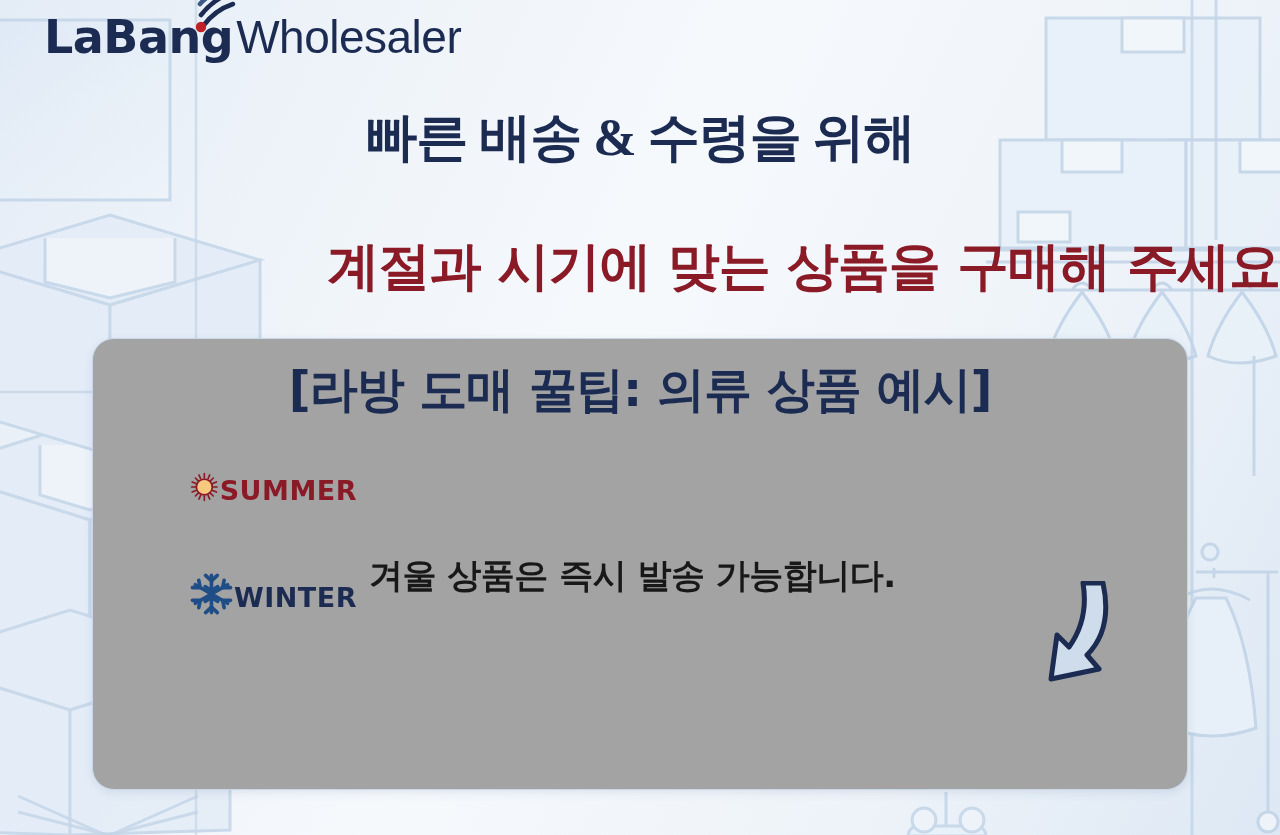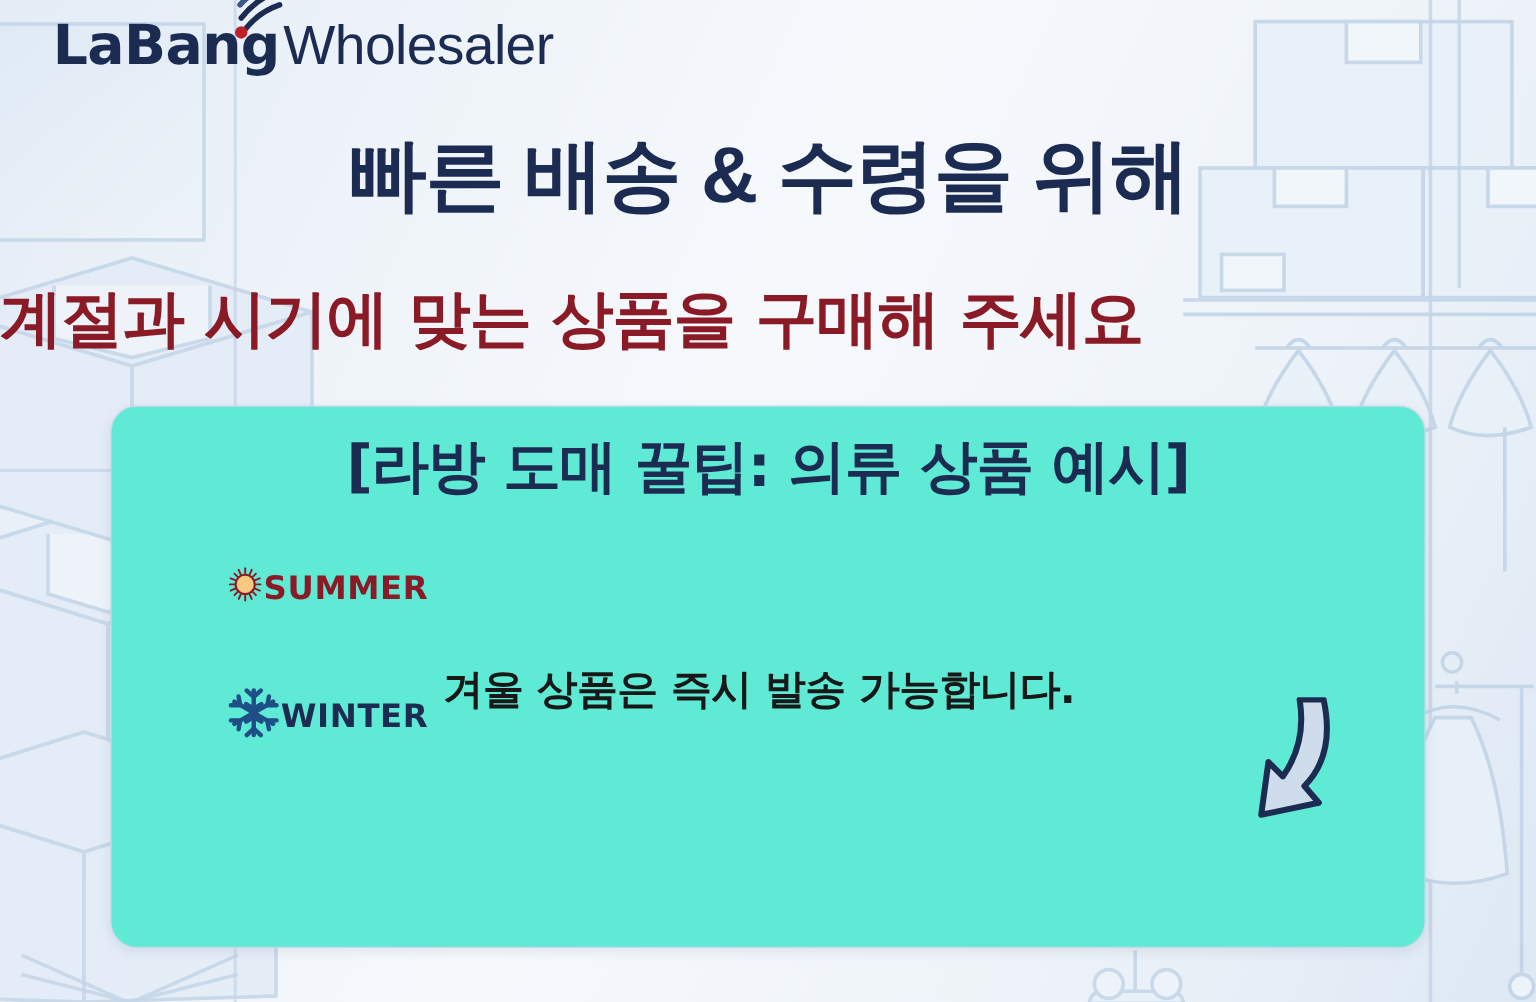--- a/index.html
+++ b/index.html
@@ -62,49 +62,49 @@
     position:absolute;
     left:148px; top:-26px;
     width:52px; height:46px;
   }
 
   
   #headline {
     position:absolute;
     left:0; right:0; top:112px;
     text-align:center;
-    font-family:Liberation Sans, sans-serif;
-    font-weight:bold;
-    font-size:66px;
+    font-family:Liberation Serif, serif;
+    font-weight:bold;
+    font-size:52px;
     line-height:1;
     letter-spacing:-1px;
     color:#1c2b52;
     z-index:5;
     white-space:nowrap;
   }
   #subheadline {
     position:absolute;
     left:0; right:0; top:240px;
-    text-align:left;
+    text-align:right;
     font-family:"DejaVu Sans","Liberation Sans",sans-serif;
     font-weight:bold;
     font-size:52px;
     line-height:1;
     letter-spacing:-1px;
     color:#8a1a26;
     z-index:5;
     white-space:nowrap;
   }
 
   
   #tip-card {
     position:absolute;
     left:92px; top:338px;
     width:1096px; height:452px;
-    background:#5eead4;
+    background:#a3a3a3;
     border:1.5px solid #c9d7e8;
     border-radius:22px;
     box-shadow:0 3px 10px rgba(40,70,120,0.10);
     z-index:4;
     overflow:hidden;
   }
 
   #card-title {
     text-align:center;
     margin-top:26px;

